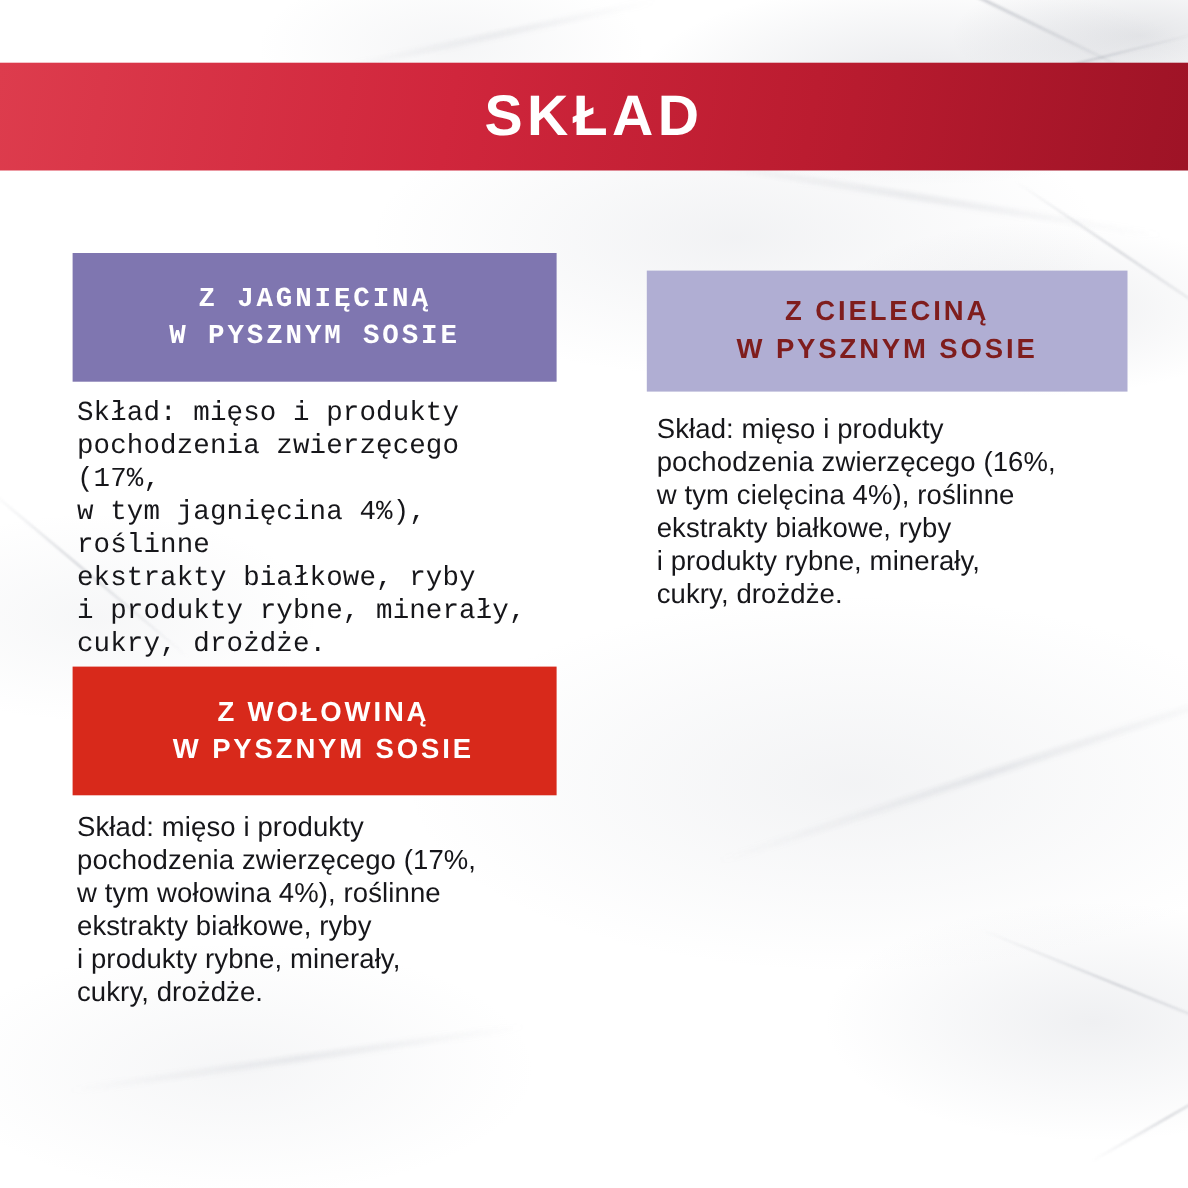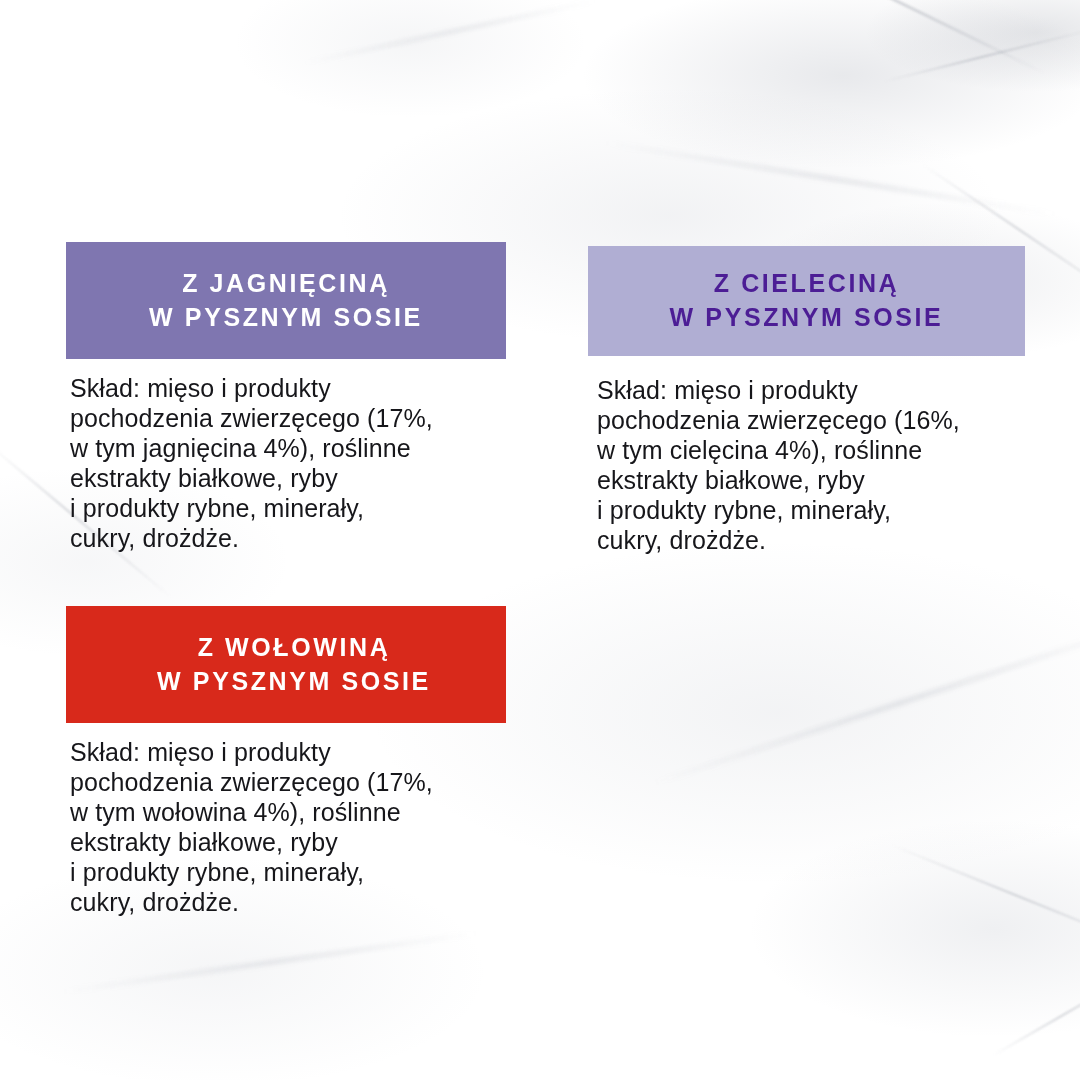--- a/index.html
+++ b/index.html
@@ -93,34 +93,34 @@
   .card-body {
     font-size: 25px;
     line-height: 30px;
     color: #16161a;
     font-weight: 400;
     letter-spacing: 0.1px;
     white-space: pre-line;
   }
 
   
-  #card-lamb            { left: 66px;  top: 242px; width: 440px; }
+  #card-lamb            { left: 66px;  top: 230px; width: 440px; font-family: Liberation Mono, monospace; }
   #card-lamb .card-header {
     width: 440px; height: 117px;
     background: #7f76b0;
     color: #ffffff;
   }
   #card-lamb .card-body { margin-top: 14px; padding-left: 4px; }
 
   
   #card-veal            { left: 588px; top: 246px; width: 437px; }
   #card-veal .card-header {
     width: 437px; height: 110px;
     background: #b0aed3;
-    color: #4c1d95;
+    color: #7f1d1d;
   }
   #card-veal .card-body { margin-top: 19px; padding-left: 9px; }
 
   
   #card-beef            { left: 66px;  top: 606px; width: 440px; }
   #card-beef .card-header {
     width: 440px; height: 117px;
     background: #d8291b;
     color: #ffffff;
     padding-left: 16px;
@@ -138,20 +138,23 @@
     <div class="vein soft" style="left:600px; top:176px; width:460px; height:5px;  transform:rotate(9deg);"></div>
     <div class="vein" style="left:900px; top:236px; width:260px; height:2px;  transform:rotate(34deg);"></div>
     <div class="vein soft" style="left:640px; top:700px; width:520px; height:6px;  transform:rotate(-18deg);"></div>
     <div class="vein" style="left:880px; top:900px; width:300px; height:2px;  transform:rotate(22deg);"></div>
     <div class="vein soft" style="left:60px;  top:960px; width:420px; height:5px;  transform:rotate(-8deg);"></div>
     <div class="vein" style="left:-40px; top:520px; width:240px; height:2px;  transform:rotate(40deg);"></div>
     <div class="vein soft" style="left:300px; top:30px;  width:300px; height:4px;  transform:rotate(-12deg);"></div>
     <div class="vein" style="left:980px; top:1010px; width:180px; height:2px; transform:rotate(-30deg);"></div>
   </div>
 
+  <div class="banner">
+    <div class="banner-title">SKŁAD</div>
+  </div>
 
   <div class="card" id="card-lamb">
     <div class="card-header">
       <div class="hline">Z JAGNIĘCINĄ</div>
       <div class="hline">W PYSZNYM SOSIE</div>
     </div>
     <div class="card-body">Skład: mięso i produkty
 pochodzenia zwierzęcego (17%,
 w tym jagnięcina 4%), roślinne
 ekstrakty białkowe, ryby

